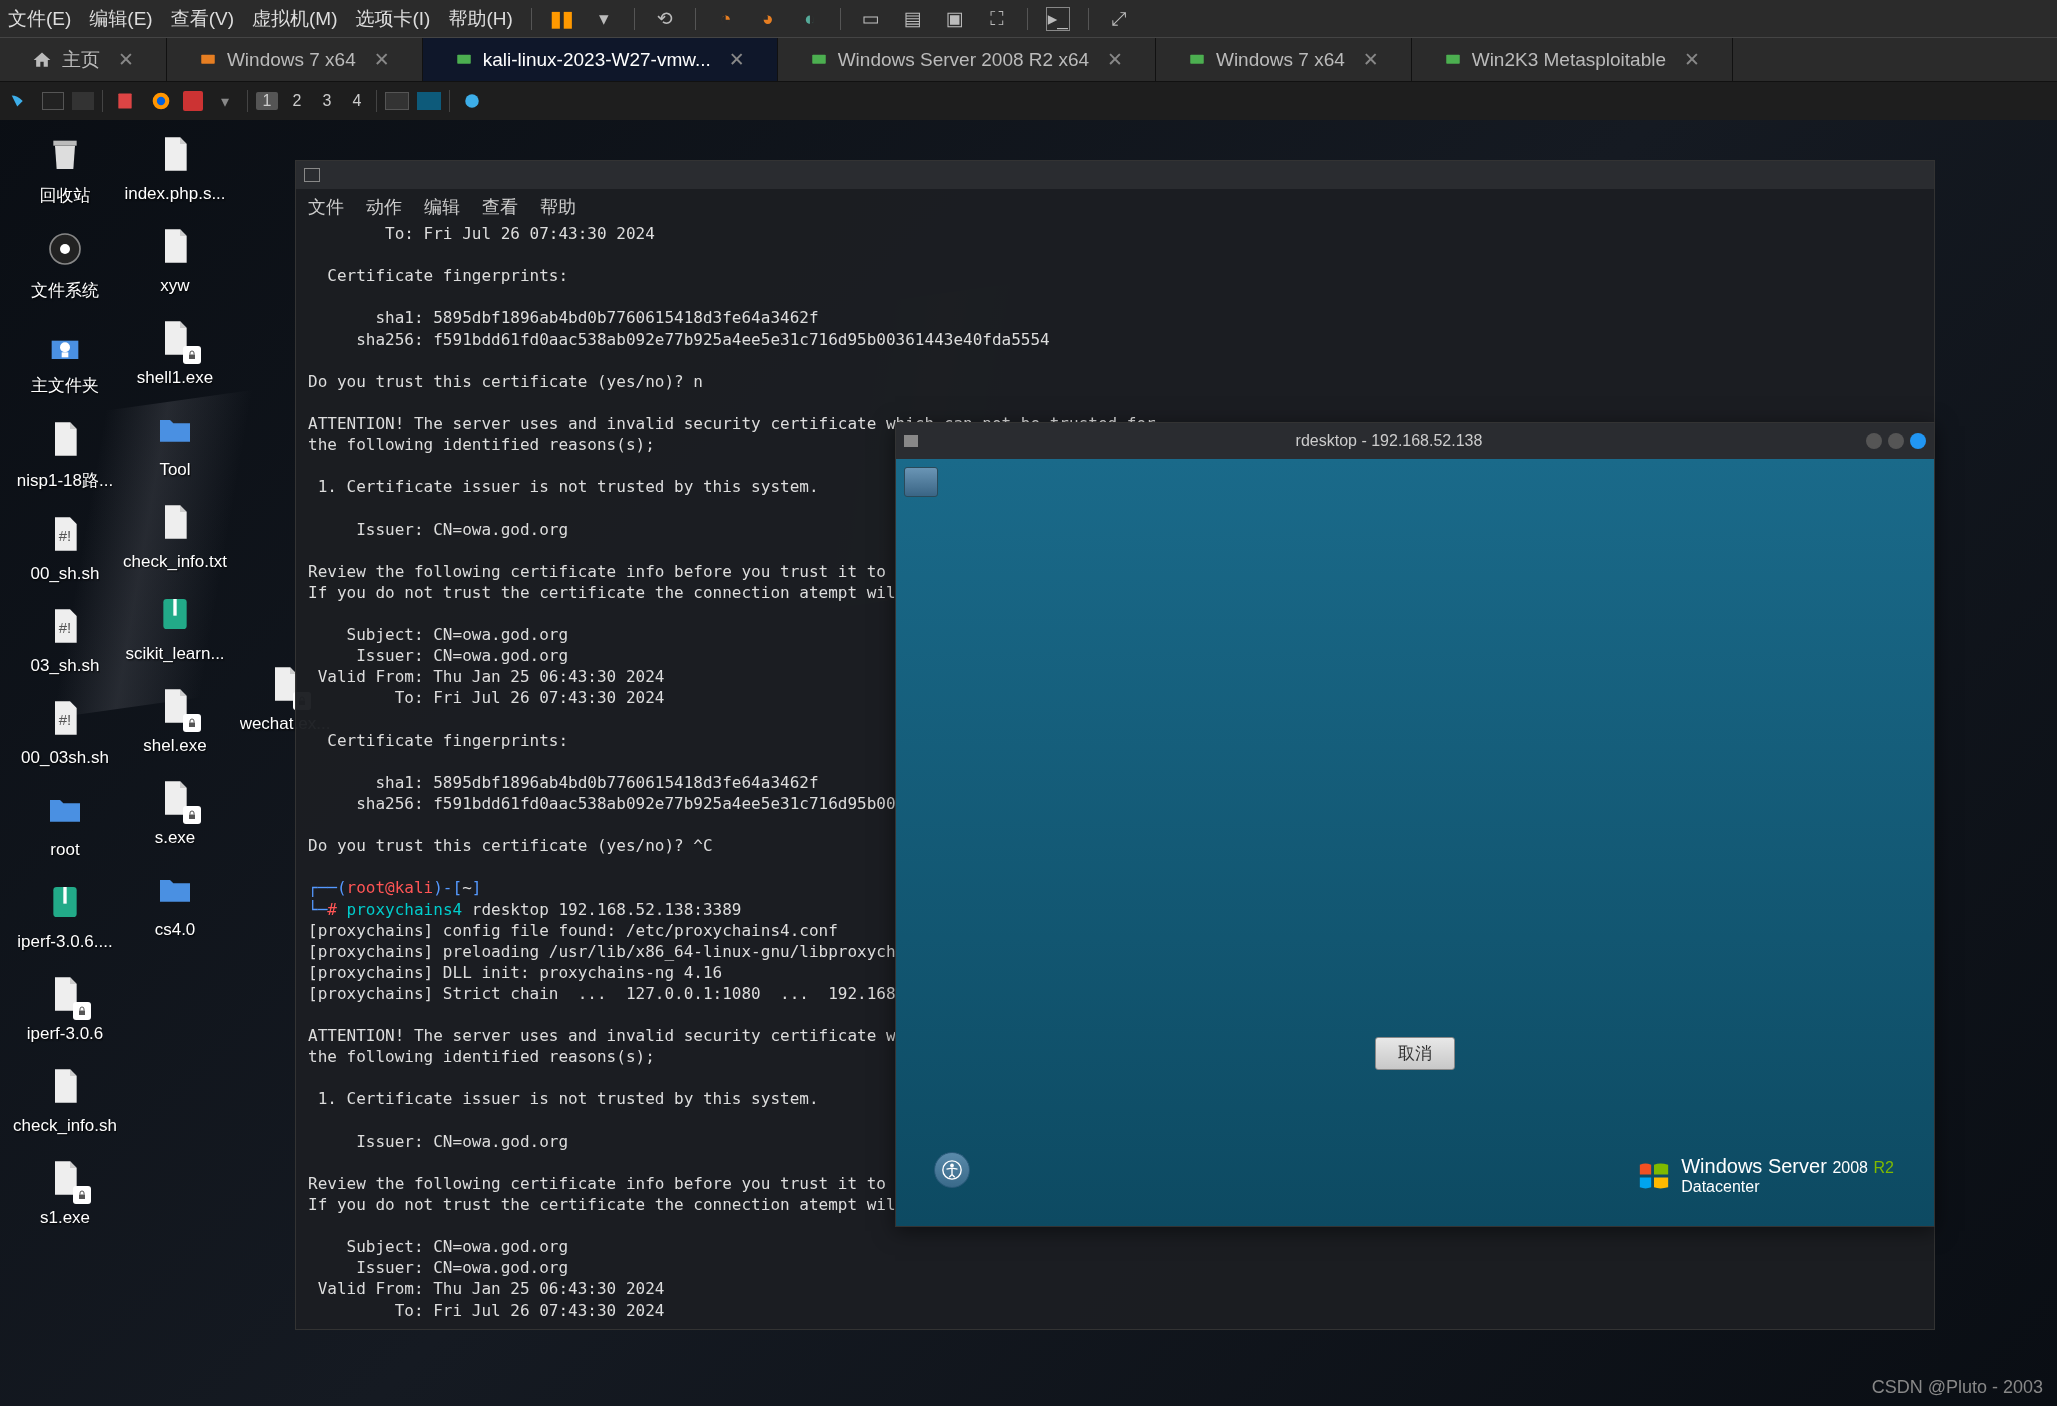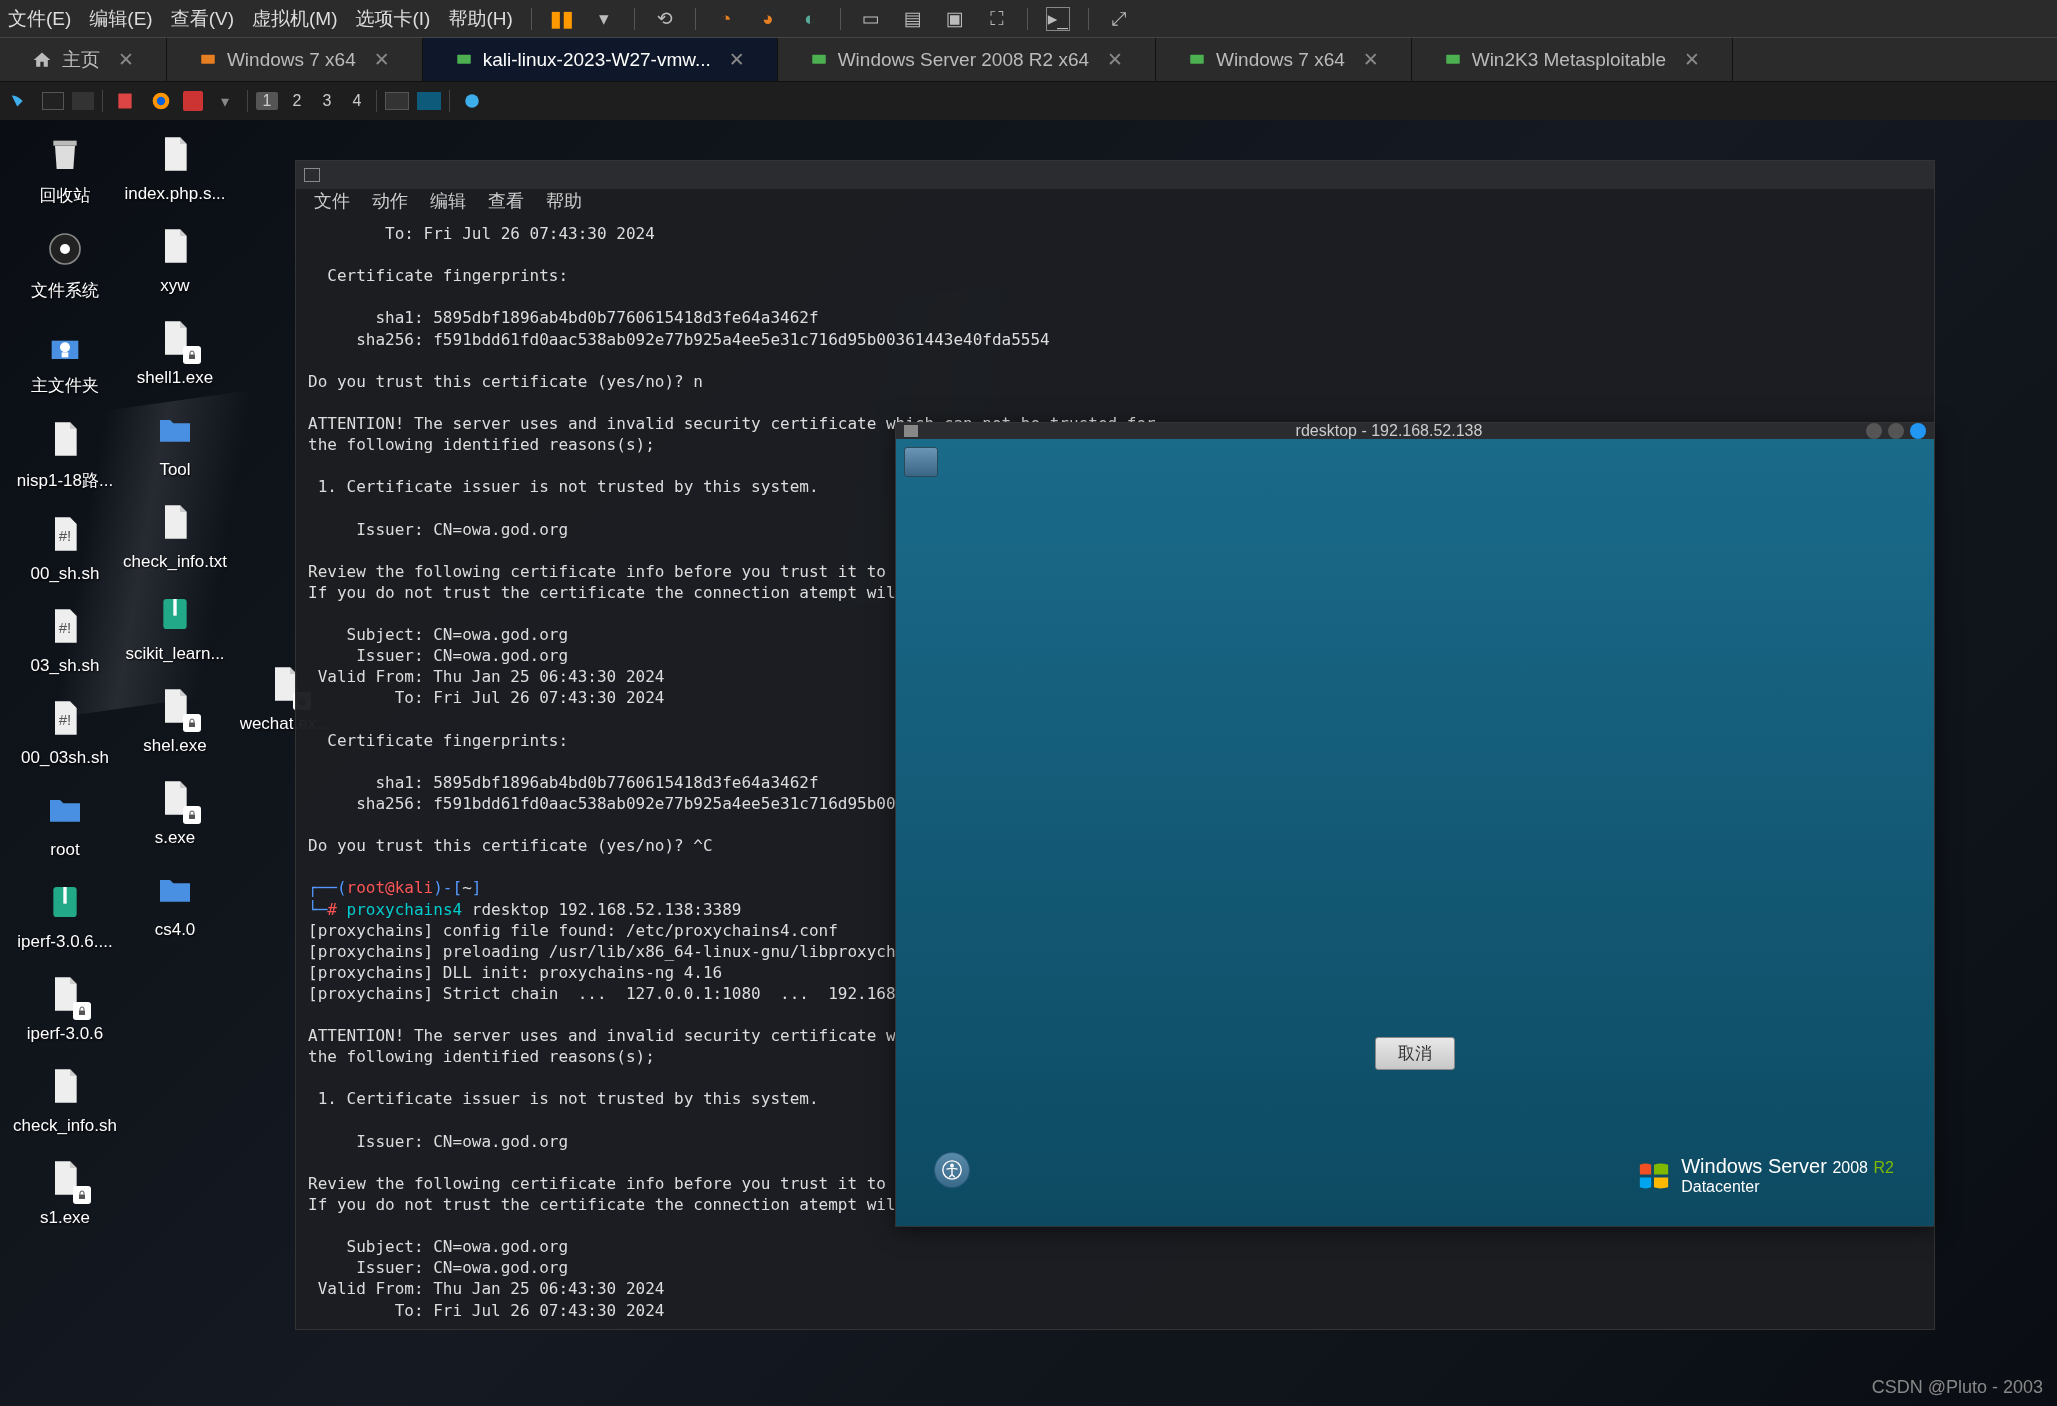--- a/index.html
+++ b/index.html
@@ -36,30 +36,30 @@
 .dcol { display: flex; flex-direction: column; gap: 18px; float: left; width: 110px; }
 .dicon { display: flex; flex-direction: column; align-items: center; gap: 6px; cursor: pointer; }
 .dicon .img { width: 48px; height: 48px; display: flex; align-items: center; justify-content: center; position: relative; }
 .dicon .lbl { color: #fff; font-size: 17px; text-align: center; text-shadow: 1px 1px 2px #000; white-space: nowrap; overflow: hidden; text-overflow: ellipsis; max-width: 105px; }
 .lock-badge { position: absolute; bottom: -2px; right: -2px; width: 18px; height: 18px; background: #fff; border-radius: 3px; display: flex; align-items: center; justify-content: center; }
 
 
 .termwin { position: absolute; top: 78px; left: 295px; width: 1640px; height: 1170px; background: rgba(28,30,34,0.97); border: 1px solid #333; z-index: 10; display: flex; flex-direction: column; }
 .termtitle { height: 28px; background: #2a2c30; display: flex; align-items: center; padding: 0 8px; font-size: 17px; color: #bbb; }
 .termtitle .ttext { flex: 1; text-align: center; }
-.termmenu { height: 30px; display: flex; align-items: flex-start; gap: 22px; padding: 0 18px; font-size: 18px; color: #ccc; }
+.termmenu { height: 30px; display: flex; align-items: flex-end; gap: 22px; padding: 0 12px; font-size: 18px; color: #ccc; }
 .termmenu span { cursor: pointer; }
 .termbody { flex: 1; padding: 4px 12px; font-family: "Consolas", "Monaco", monospace; font-size: 16px; line-height: 1.32; color: #ddd; white-space: pre; overflow: hidden; }
 .prompt-red { color: #ff5555; }
 .prompt-blue { color: #5599ff; }
 .prompt-cyan { color: #00cccc; }
 
 
 .rdpwin { position: absolute; top: 340px; left: 895px; width: 1040px; height: 805px; background: #005a7a; border: 1px solid #333; z-index: 20; display: flex; flex-direction: column; box-shadow: 0 4px 20px rgba(0,0,0,0.5); }
-.rdptitle { height: 16px; background: #2a2c30; display: flex; align-items: center; padding: 0 8px; font-size: 16px; color: #ccc; }
+.rdptitle { height: 36px; background: #2a2c30; display: flex; align-items: center; padding: 0 8px; font-size: 16px; color: #ccc; }
 .rdptitle .rttext { flex: 1; text-align: center; }
 .rdptitle .wbtn { width: 16px; height: 16px; border-radius: 50%; margin-left: 6px; cursor: pointer; }
 .rdpbody { flex: 1; background: linear-gradient(180deg, #1a6a8a 0%, #0d4a62 100%); position: relative; }
 .rdp-toolbar { position: absolute; top: 8px; left: 8px; width: 34px; height: 30px; background: linear-gradient(#6a95b5, #3a6585); border: 1px solid #2a4a5a; border-radius: 3px; cursor: pointer; }
 .rdp-users { position: absolute; top: 48%; left: 50%; transform: translate(-50%, -50%); display: flex; gap: 140px; }
 .rdp-user { display: flex; flex-direction: column; align-items: center; gap: 12px; cursor: pointer; }
 .rdp-avatar { width: 62px; height: 62px; border: 2px solid #9ab; border-radius: 6px; background: #cde; display: flex; align-items: center; justify-content: center; }
 .rdp-avatar.blank { background: #0d4a62; border: 2px solid #5a8aa5; }
 .rdp-uname { color: #fff; font-size: 17px; text-shadow: 1px 1px 2px #000; }
 .rdp-cancel { position: absolute; bottom: 156px; left: 50%; transform: translateX(-50%); padding: 4px 22px; background: linear-gradient(#e8e8e8, #c8c8c8); border: 1px solid #888; border-radius: 3px; font-size: 17px; color: #333; cursor: pointer; }

